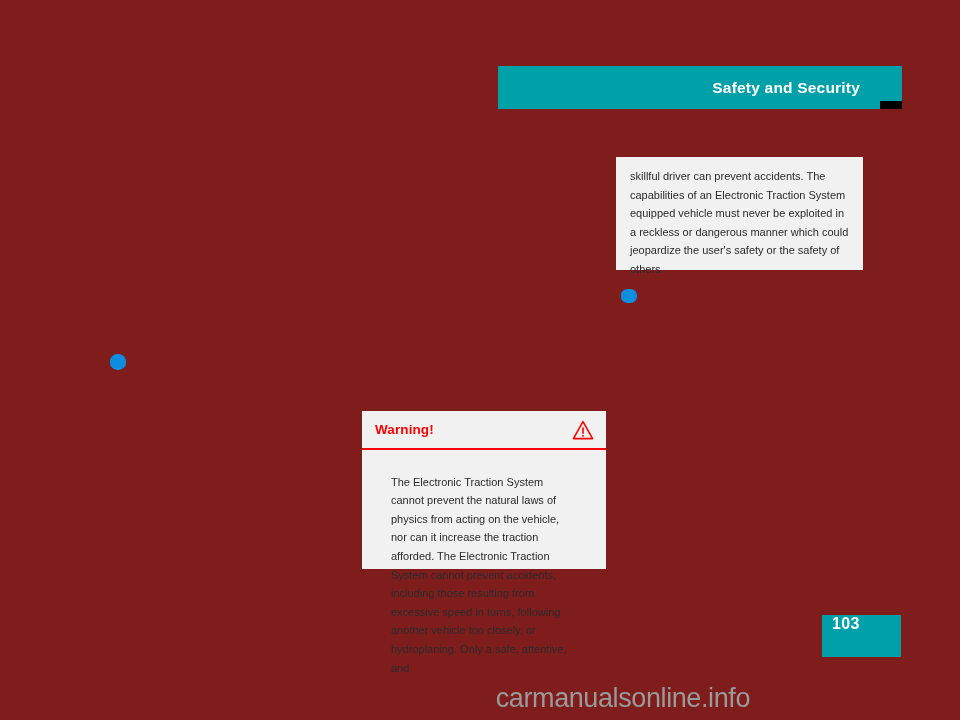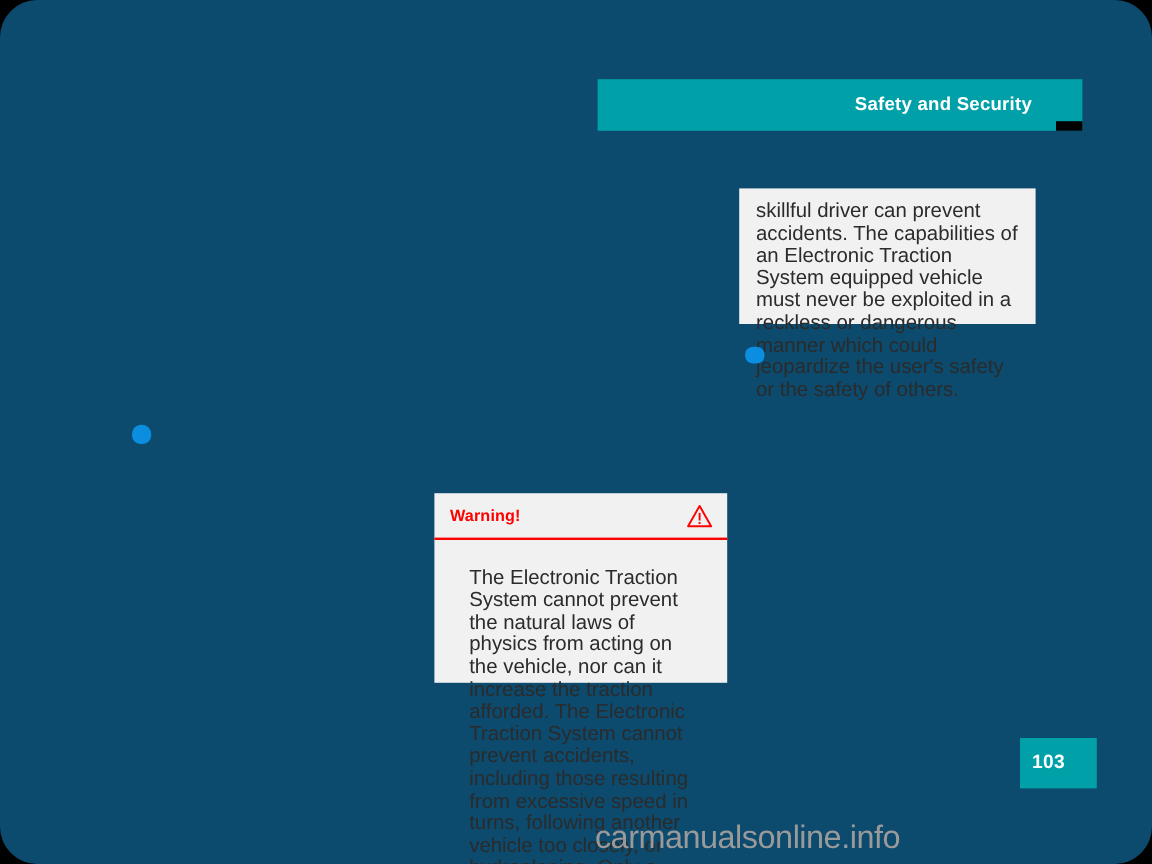--- a/index.html
+++ b/index.html
@@ -13,22 +13,21 @@
     position: relative;
     overflow: hidden;
     font-family: "Liberation Sans", sans-serif;
     background: #000000;
   }
 
   
   #page {
     position: absolute;
     inset: 0;
-    background: #0c4a6e;
-    border-radius: 31px;
+    background: #7f1d1d;
   }
 
   
   #header-bar {
     position: absolute;
     left: 498px;
     top: 66px;
     width: 404px;
     height: 43px;
     background: #00a0a8;
@@ -55,21 +54,21 @@
   }
 
   
   .text-box {
     position: absolute;
     background: #f1f1f1;
     box-sizing: border-box;
   }
   .body-text {
     color: #2b2b2b;
-    font-size: 17px;
+    font-size: 11px;
     line-height: 18.6px;
   }
 
   #continued-box {
     left: 616px;
     top: 157px;
     width: 247px;
     height: 113px;
     padding: 10px 14px 10px 14px;
   }
@@ -135,26 +134,24 @@
     width: 16px;
     height: 14px;
     border-radius: 42%;
   }
 
   
   #page-number-tab {
     position: absolute;
     left: 822px;
     top: 615px;
-    width: 64px;
+    width: 79px;
     height: 42px;
     background: #00a0a8;
     display: flex;
-    align-items: center;
-    margin-left: 28px;
   }
   #page-number {
     color: #ffffff;
     font-size: 16px;
     font-weight: bold;
     padding-left: 10px;
     letter-spacing: 0.3px;
   }
 
   

